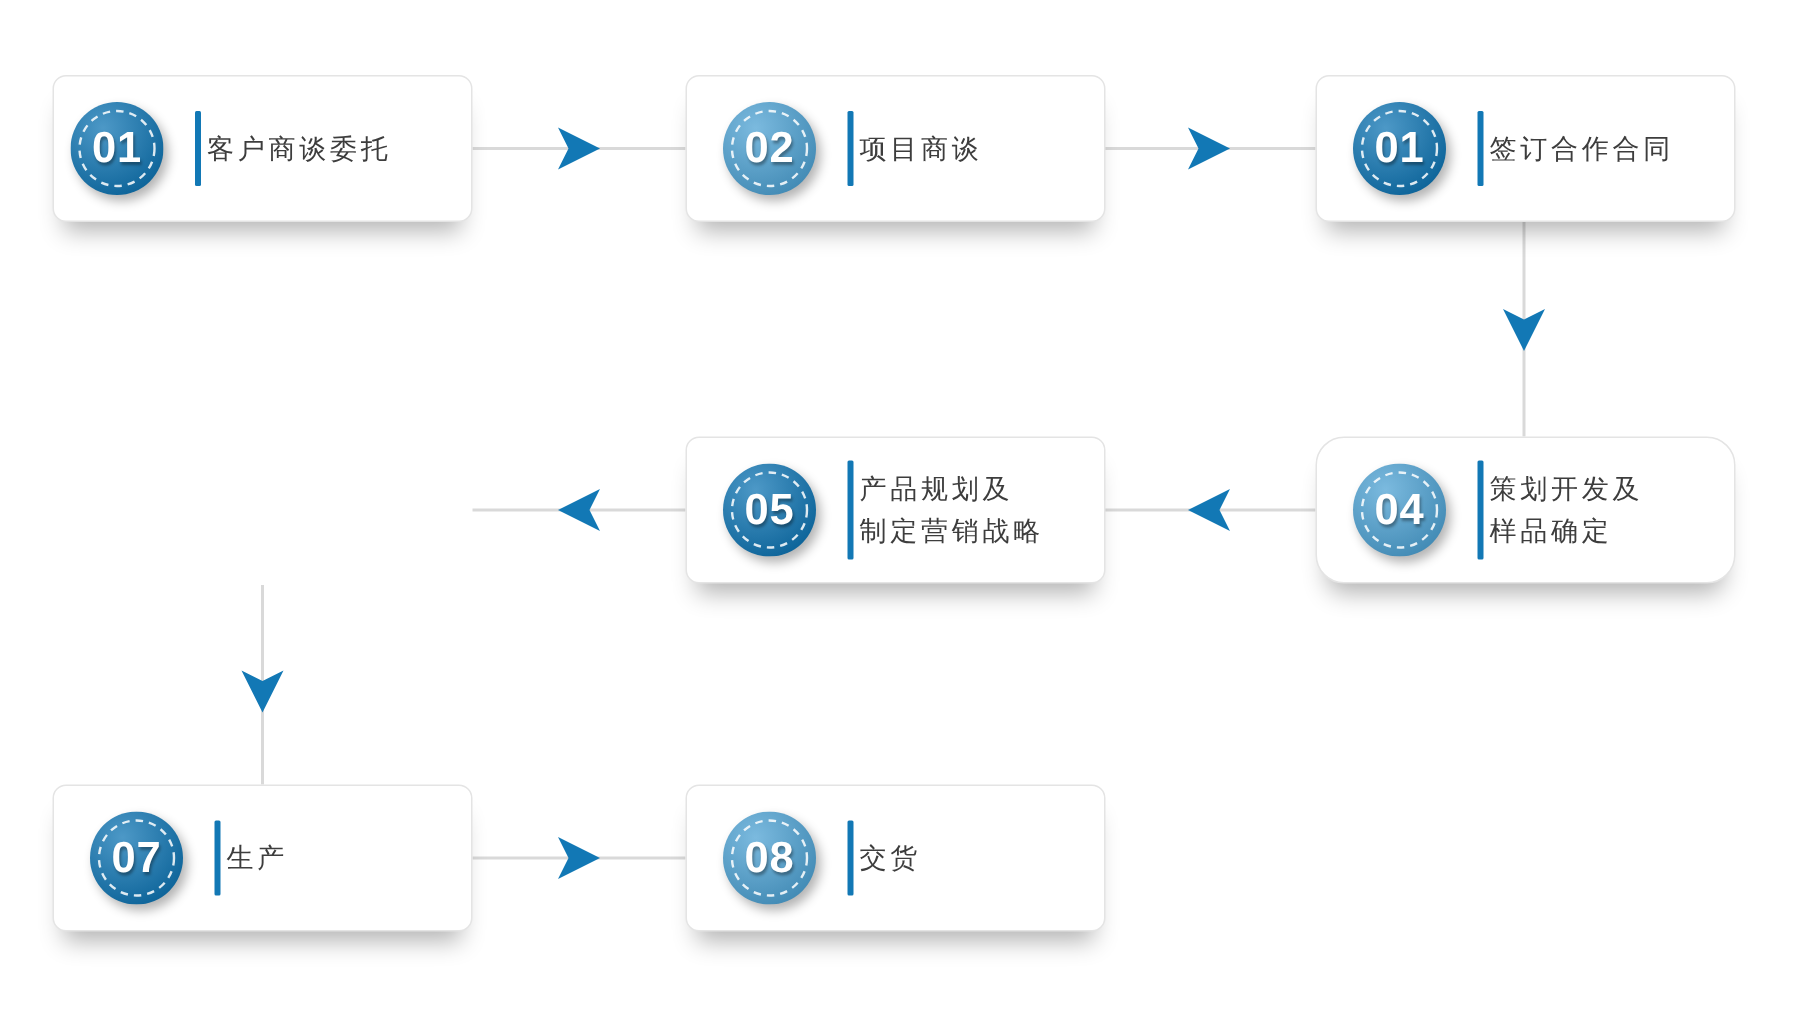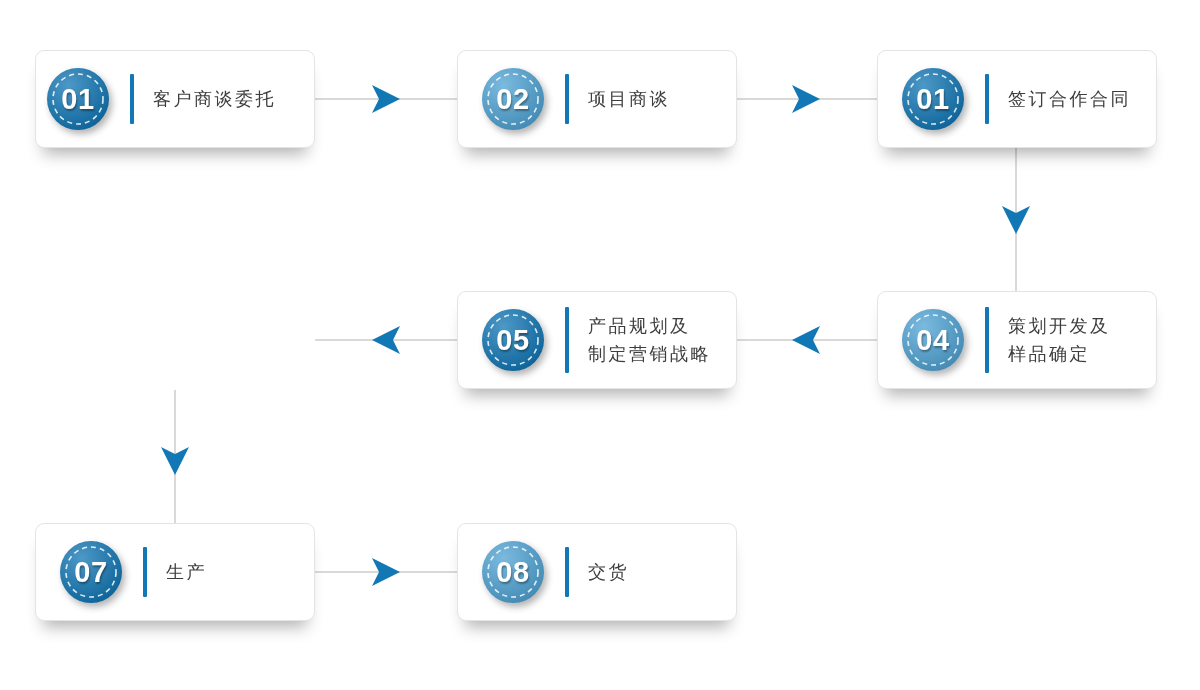--- a/index.html
+++ b/index.html
@@ -21,21 +21,21 @@
   
   .card{
     position:absolute;width:280px;height:98px;box-sizing:border-box;
     background:var(--card-bg);border:1px solid var(--card-border);border-radius:9px;
     box-shadow:0 14px 16px -8px rgba(0,0,0,0.30);
     display:flex;align-items:center;padding-left:24px;
   }
   .pos-1{left:35px;top:50px;padding-left:11px;}
   .pos-2{left:457px;top:50px;}
   .pos-3{left:877px;top:50px;}
-  .pos-4{left:877px;top:291px;}
+  .pos-4{left:877px;top:291px;border-radius:19px;}
   .pos-5{left:457px;top:291px;}
   .pos-6{left:35px;top:291px;}
   .pos-7{left:35px;top:523px;}
   .pos-8{left:457px;top:523px;align-items:center;}
   
   .badge{
     position:relative;flex:none;width:62px;height:62px;border-radius:50%;
     display:flex;align-items:center;justify-content:center;
     background-image:radial-gradient(circle at 35% 28%, rgba(255,255,255,0.25), rgba(0,0,0,0.14) 78%);
     box-shadow:3px 4px 7px rgba(0,0,0,0.30);
@@ -46,21 +46,21 @@
   .ring circle{fill:none;stroke:rgba(255,255,255,0.85);stroke-width:1.6;stroke-dasharray:5 4;}
   .num{
     position:relative;z-index:1;color:var(--number-text);
     font-size:29px;font-weight:700;letter-spacing:0.5px;
     text-shadow:1px 2px 2px rgba(0,0,0,0.35);
   }
   
   .vbar{flex:none;width:4px;height:50px;background:var(--divider);margin-left:21px;border-radius:1px;}
   .two-line .vbar{height:66px;}
   .label{
-    margin-left:19px;font-size:18px;letter-spacing:2.5px;
+    margin-left:4px;font-size:18px;letter-spacing:2.5px;
     color:var(--text);line-height:28px;white-space:pre-line;
   }
   
   .line{position:absolute;background:var(--connector);}
   .line.h{height:2px;}
   .line.v{width:2px;}
   
   .arrow{position:absolute;width:30px;height:30px;color:var(--arrow);}
   .arrow polygon{fill:currentColor;}
 </style>

